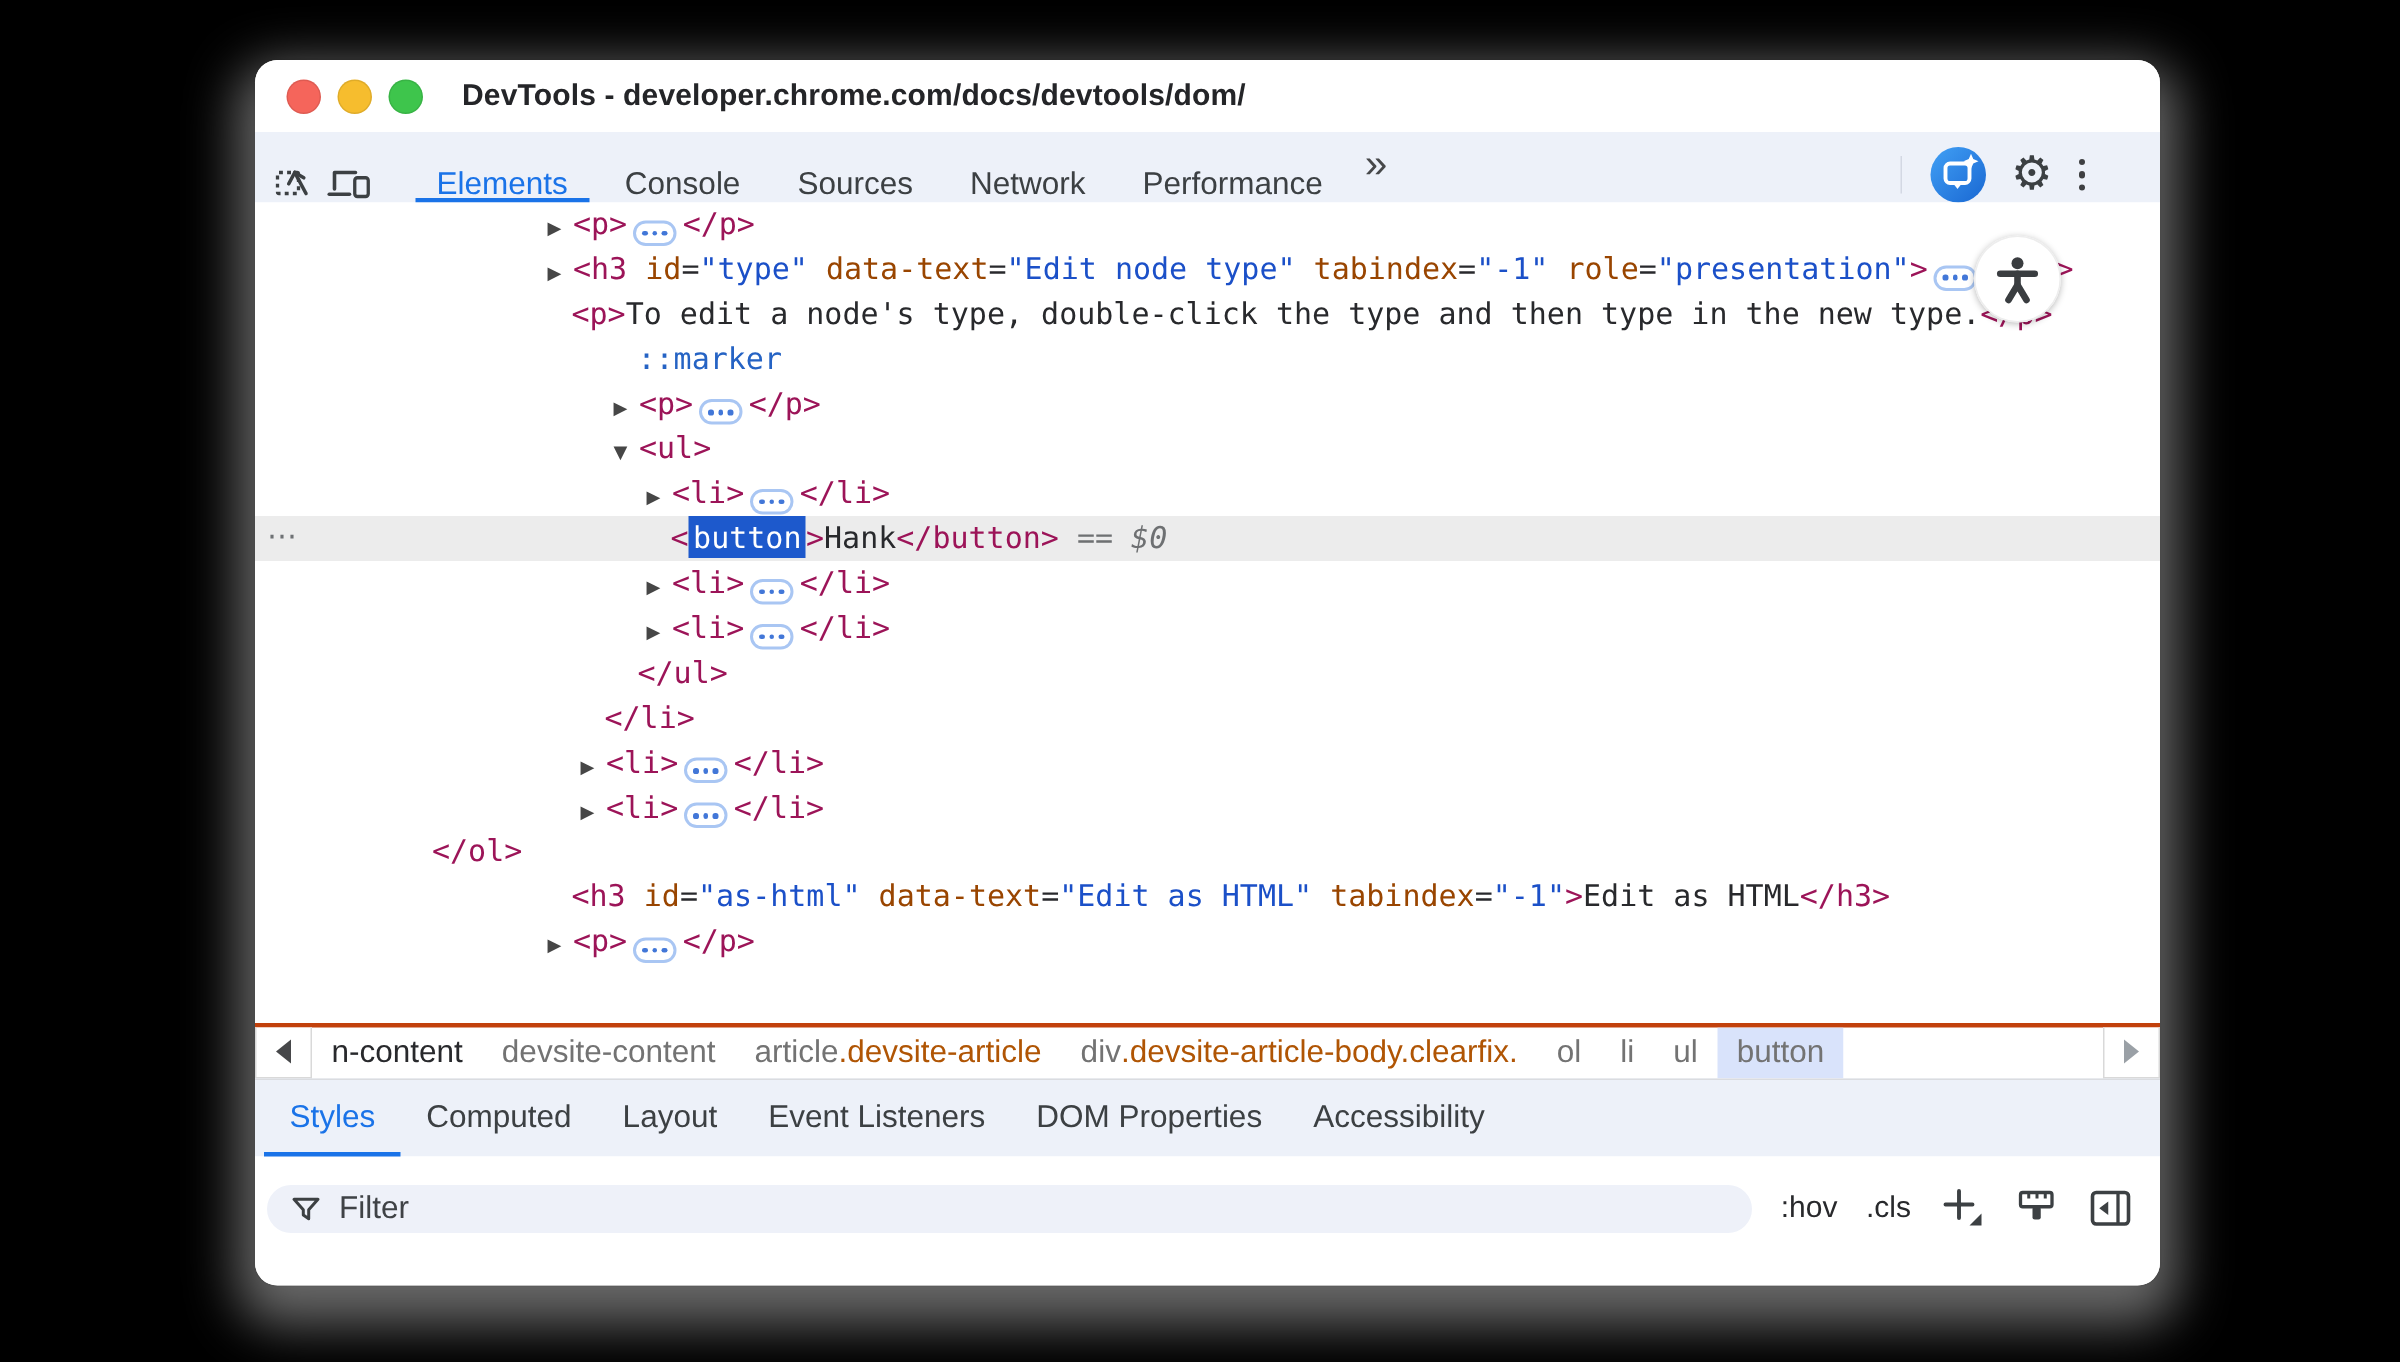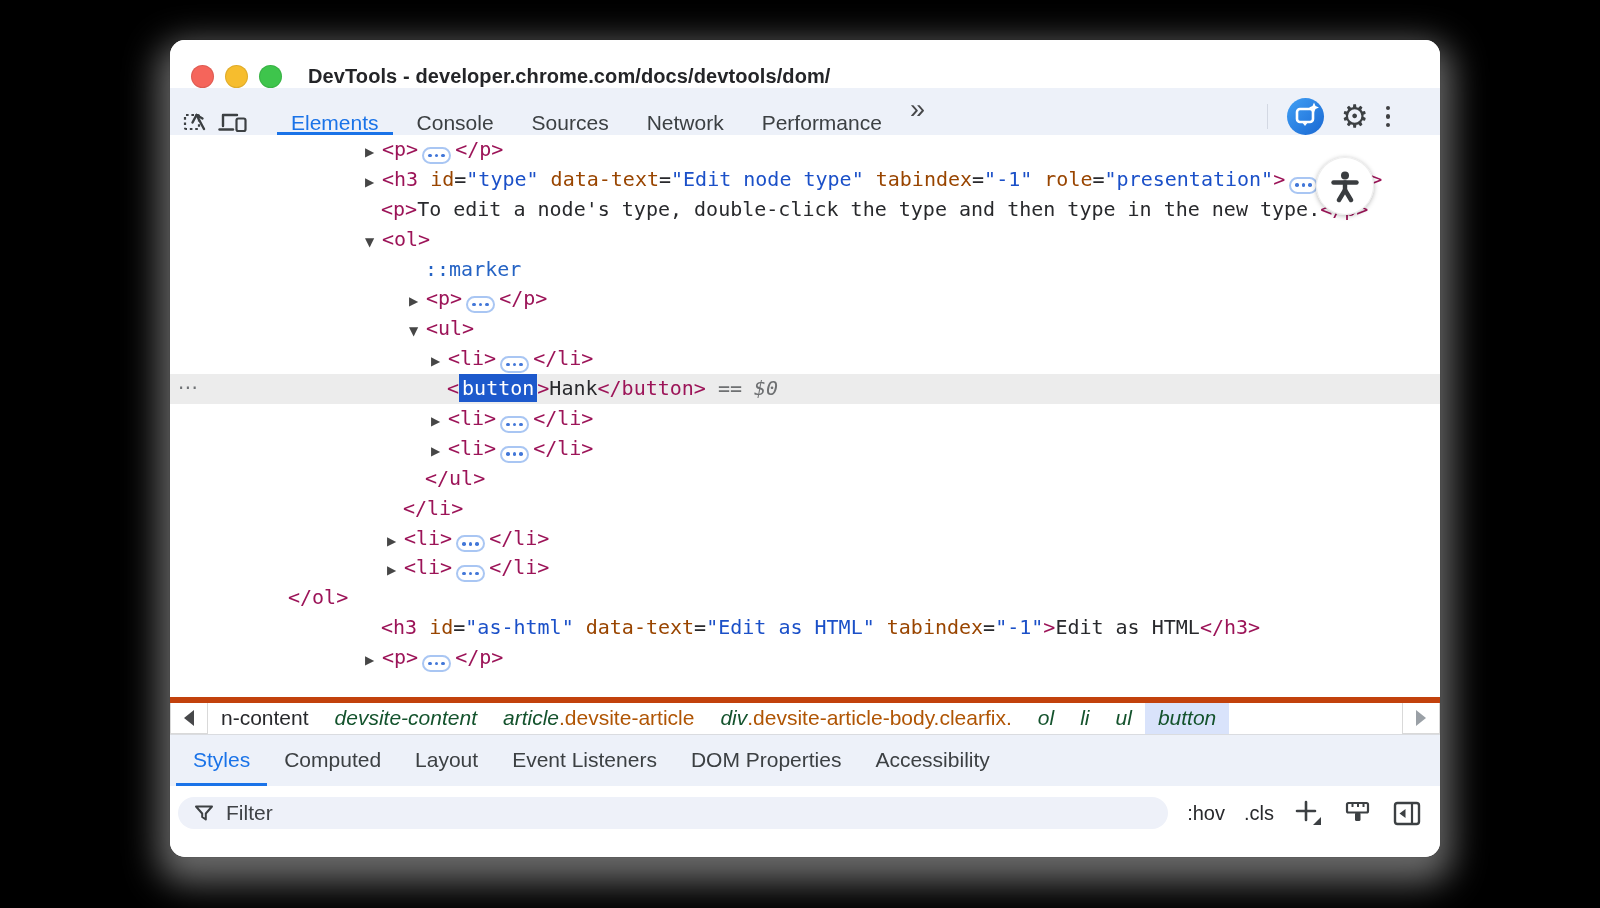--- a/index.html
+++ b/index.html
@@ -10,21 +10,21 @@
     font-family:"Liberation Sans", sans-serif;
     overflow:hidden;
   }
   .window {
     position:absolute; left:170px; top:40px; width:1270px; height:817px;
     background:#fff; border-radius:15px; overflow:hidden;
     display:flex; flex-direction:column;
     box-shadow:0 0 0 1px rgba(0,0,0,.05), 0 14px 34px 12px rgba(115,115,115,.9);
   }
   
-  .titlebar { flex:0 0 48px; background:#fff; display:flex; align-items:flex-end; }
+  .titlebar { flex:0 0 48px; background:#fff; display:flex; align-items:center; }
   .lights { display:flex; gap:11px; margin-left:21px; }
   .light { width:23px; height:23px; border-radius:50%; box-shadow:inset 0 0 0 1px rgba(0,0,0,.09); }
   .light.red    { background:#f5655b; }
   .light.yellow { background:#f6bd2e; }
   .light.green  { background:#3ec54c; }
   .title-text { margin-left:26px; font-size:20px; font-weight:700; color:#242528; letter-spacing:.1px; }
   
   .toolbar { flex:0 0 47px; background:#edf1f9; display:flex; align-items:flex-end; }
   .icon-btn { display:flex; align-items:center; justify-content:center; width:36px; cursor:pointer; }
   .tb-left { display:flex; align-items:stretch; padding-left:8px; }
@@ -55,29 +55,29 @@
   .tk-var    { color:#6e7072; font-style:italic; }
   .tk-sel    { background:#1d59cc; color:#fff; padding:2px 3px; }
   .pill { display:inline-flex; align-items:center; justify-content:center; gap:3px;
           width:29px; height:17px; border:2px solid #a9c6f3; border-radius:10px;
           margin:0 4px; vertical-align:-1px; background:#fff; cursor:pointer; }
   .pill i { width:3.5px; height:3.5px; border-radius:50%; background:#4277d8; display:block; }
   .a11y-cursor { position:absolute; left:1146px; top:22px; width:58px; height:58px; border-radius:50%;
                  background:#fff; box-shadow:0 1px 5px rgba(0,0,0,.28), inset 0 0 0 1px #ededed;
                  display:flex; align-items:center; justify-content:center; z-index:5; }
   
-  .breadcrumbs { flex:0 0 37px; border-top:6px solid #c2410c; background:#fff; display:flex; align-items:stretch; font-size:21px; }
+  .breadcrumbs { flex:0 0 37px; border-top:3px solid #c2410c; background:#fff; display:flex; align-items:stretch; font-size:21px; }
   .bc-nav { flex:0 0 38px; display:flex; align-items:center; justify-content:center; background:#fff; border:1px solid #d9d9d9; border-top:none; cursor:pointer; }
   .bc-nav.right { margin-left:auto; }
   .tri-left  { width:0; height:0; border-top:8px solid transparent; border-bottom:8px solid transparent; border-right:10px solid #47484a; }
   .tri-right { width:0; height:0; border-top:8px solid transparent; border-bottom:8px solid transparent; border-left:10px solid #9aa0a6; }
   .bc-list { display:flex; align-items:stretch; overflow:hidden; }
   .crumb { display:flex; align-items:center; padding:0 13px; white-space:nowrap; cursor:pointer; }
   .crumb.selected { background:#d9e3fb; }
-  .c-node { color:#14532d;font-style:italic; } .c-cls { color:#b05504; } .c-dark { color:#28292c; }
+  .c-node { color:#737373; } .c-cls { color:#b05504; } .c-dark { color:#28292c; }
   
   .panel-tabs { flex:0 0 52px; background:#edf1f9; border-top:1px solid #dadce0; display:flex; align-items:stretch; padding-left:6px; }
   .ptab { display:flex; align-items:center; padding:0 17px; font-size:21px; color:#3c4043; position:relative; cursor:pointer; white-space:nowrap; }
   .ptab.active { color:#1a73e8; }
   .ptab.active::after { content:""; position:absolute; left:0; right:0; bottom:0; height:3px; background:#1a73e8; }
   
   .filterbar { flex:1 1 auto; background:#fff; display:flex; align-items:center; padding:0 18px 16px 8px; gap:19px; }
   .filter-input { flex:1; height:32px; background:#eef1f9; border-radius:19px; display:flex; align-items:center; padding:0 15px; gap:11px; cursor:text; }
   .filter-input .ph { font-size:21px; color:#3f4246; }
   .toggle-label { font-size:20px; color:#28292c; cursor:pointer; }
@@ -146,21 +146,20 @@
       <svg width="30" height="33" viewBox="0 0 30 33" fill="none">
         <circle cx="15" cy="5.5" r="4" fill="#3a3d40"></circle>
         <path d="M3.5 12.5 H26.5" stroke="#3a3d40" stroke-width="4.4" stroke-linecap="round"></path>
         <path d="M15 12.5 V20" stroke="#3a3d40" stroke-width="4.4" stroke-linecap="round"></path>
         <path d="M15 20 L9 30 M15 20 L21 30" stroke="#3a3d40" stroke-width="4.4" stroke-linecap="round"></path>
       </svg>
     </div>
   <div class="row" style="padding-left: 195px;"><span class="arrow">▶</span><span class="tk-tag">&lt;p&gt;</span><span class="pill"><i></i><i></i><i></i></span><span class="tk-tag">&lt;/p&gt;</span></div>
       <div class="row" style="padding-left: 195px;"><span class="arrow">▶</span><span class="tk-tag">&lt;h3</span><span class="tk-text"> </span><span class="tk-attr">id</span><span class="tk-text">=</span><span class="tk-val">"type"</span><span class="tk-text"> </span><span class="tk-attr">data-text</span><span class="tk-text">=</span><span class="tk-val">"Edit node type"</span><span class="tk-text"> </span><span class="tk-attr">tabindex</span><span class="tk-text">=</span><span class="tk-val">"-1"</span><span class="tk-text"> </span><span class="tk-attr">role</span><span class="tk-text">=</span><span class="tk-val">"presentation"</span><span class="tk-tag">&gt;</span><span class="pill"><i></i><i></i><i></i></span><span class="tk-tag">&lt;/h3&gt;</span></div>
       <div class="row" style="padding-left: 211px;"><span class="tk-tag">&lt;p&gt;</span><span class="tk-text">To edit a node's type, double-click the type and then type in the new type.</span><span class="tk-tag">&lt;/p&gt;</span></div>
-      <div class="row" style="padding-left: 195px;"><span class="arrow">▼</span><span class="tk-tag">&lt;ol&gt;</span></div>
       <div class="row" style="padding-left: 255px;"><span class="tk-pseudo">::marker</span></div>
       <div class="row" style="padding-left: 239px;"><span class="arrow">▶</span><span class="tk-tag">&lt;p&gt;</span><span class="pill"><i></i><i></i><i></i></span><span class="tk-tag">&lt;/p&gt;</span></div>
       <div class="row" style="padding-left: 239px;"><span class="arrow">▼</span><span class="tk-tag">&lt;ul&gt;</span></div>
       <div class="row" style="padding-left: 261px;"><span class="arrow">▶</span><span class="tk-tag">&lt;li&gt;</span><span class="pill"><i></i><i></i><i></i></span><span class="tk-tag">&lt;/li&gt;</span></div>
       <div class="row selected" style="padding-left: 277px;"><span class="more-dots">⋯</span><span class="tk-tag">&lt;</span><span class="tk-sel">button</span><span class="tk-tag">&gt;</span><span class="tk-text">Hank</span><span class="tk-tag">&lt;/button&gt;</span><span class="tk-dim"> == </span><span class="tk-var">$0</span></div>
       <div class="row" style="padding-left: 261px;"><span class="arrow">▶</span><span class="tk-tag">&lt;li&gt;</span><span class="pill"><i></i><i></i><i></i></span><span class="tk-tag">&lt;/li&gt;</span></div>
       <div class="row" style="padding-left: 261px;"><span class="arrow">▶</span><span class="tk-tag">&lt;li&gt;</span><span class="pill"><i></i><i></i><i></i></span><span class="tk-tag">&lt;/li&gt;</span></div>
       <div class="row" style="padding-left: 255px;"><span class="tk-tag">&lt;/ul&gt;</span></div>
       <div class="row" style="padding-left: 233px;"><span class="tk-tag">&lt;/li&gt;</span></div>
       <div class="row" style="padding-left: 217px;"><span class="arrow">▶</span><span class="tk-tag">&lt;li&gt;</span><span class="pill"><i></i><i></i><i></i></span><span class="tk-tag">&lt;/li&gt;</span></div>

